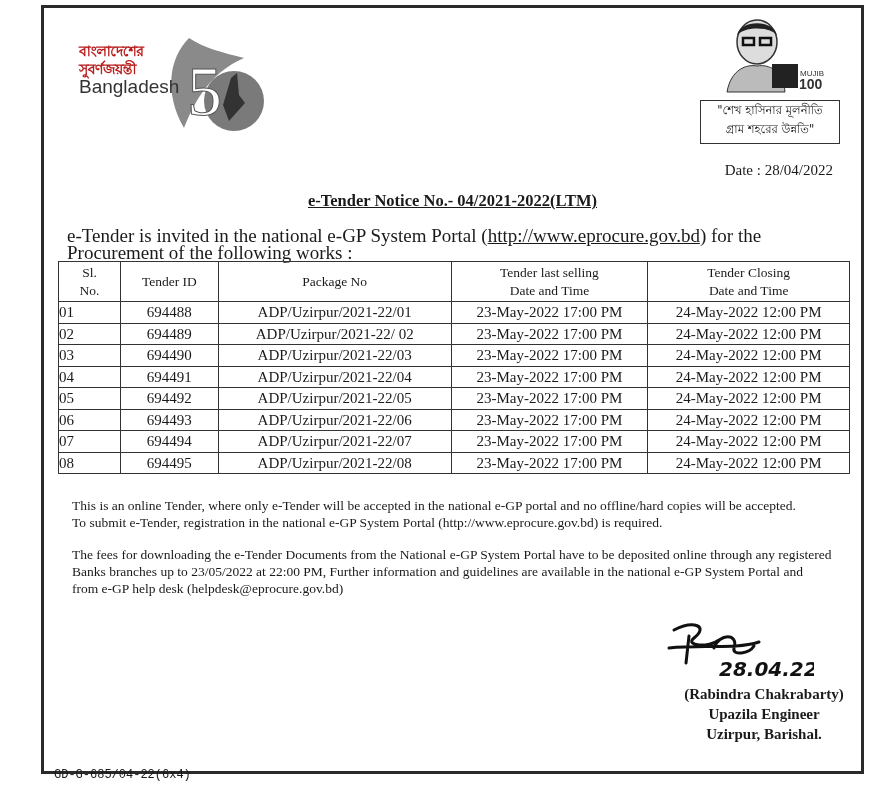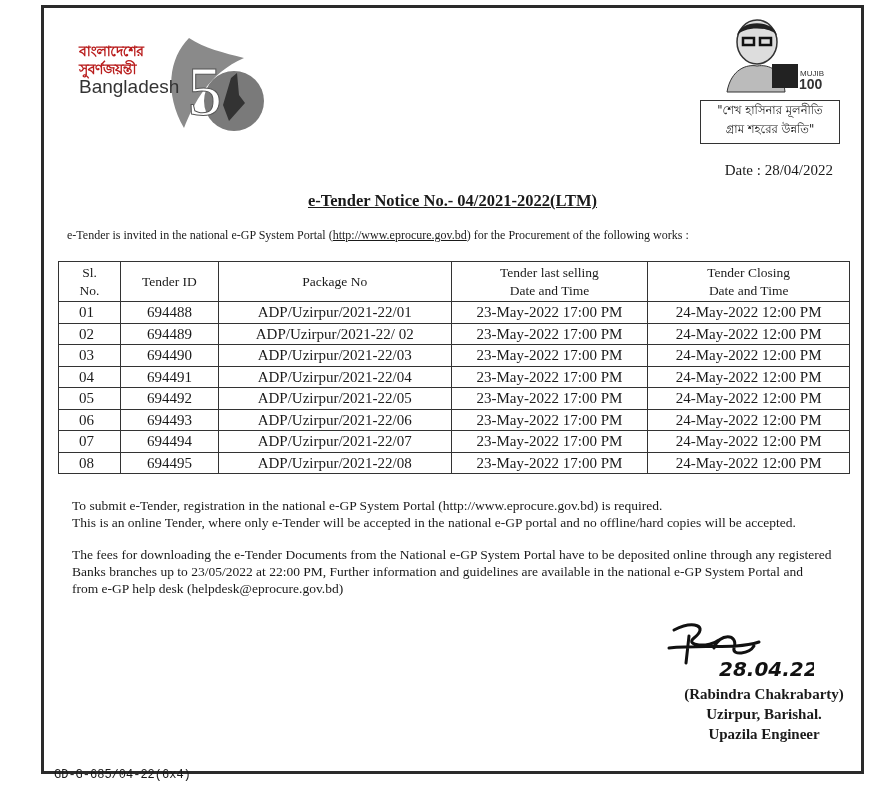--- a/index.html
+++ b/index.html
@@ -20,27 +20,27 @@
   .header .l2 { font-size:15px; font-weight:bold; }
   .header .l3, .header .l4 { font-size:15.5px; }
   .header .l5 { font-size:15.5px; text-decoration:underline; }
   
   .portrait { position:absolute; left:673px; top:6px; width:110px; height:80px; }
   .quote-box { position:absolute; left:656px; top:92px; width:138px; height:42px; border:1.5px solid #333;
                text-align:center; font-family:"DejaVu Sans", sans-serif; font-size:11.5px; line-height:19px; }
   .memo { position:absolute; left:28px; top:154px; font-size:15px; }
   .date { position:absolute; right:28px; top:154px; font-size:15px; }
   .title { position:absolute; left:0; width:100%; top:183px; text-align:center; font-size:16.5px; font-weight:bold; text-decoration:underline; }
-  .intro { position:absolute; left:23px; top:219px; width:780px; font-size:12px; line-height:17px; }
+  .intro { position:absolute; left:23px; top:219px; width:780px; font-size:19px; line-height:17px; }
   .intro u { text-decoration:underline; }
   table { position:absolute; left:14px; top:253px; width:792px; border-collapse:collapse; font-size:15px; }
   th, td { border:1px solid #333; text-align:center; padding:0; }
   th { font-weight:normal; font-size:13.5px; line-height:18px; height:39px; }
   td { height:20.5px; line-height:20px; }
-  td.sl { text-align:left; padding-left:20px; }
+  td.sl { text-align:left; }
   .p1 { position:absolute; left:28px; top:489px; width:780px; font-size:13.5px; line-height:17px; }
   .p2 { position:absolute; left:28px; top:538px; width:790px; font-size:13.5px; line-height:17px; }
   .sig { position:absolute; left:620px; top:610px; width:140px; height:60px; }
   .sign-block { position:absolute; left:620px; top:676px; width:200px; text-align:center; font-size:15px; line-height:20px;font-weight:bold; }
   .code { position:absolute; left:10px; top:745px; font-family:Liberation Mono, monospace; font-size:12px;margin-top:15px; }
 </style>
 </head>
 <body>
 
 <div class="frame">
@@ -155,37 +155,37 @@
           <td class="sl">08</td>
           <td>694495</td>
           <td>ADP/Uzirpur/2021-22/08</td>
           <td>23-May-2022 17:00  PM</td>
           <td>24-May-2022 12:00  PM</td>
         </tr>
       </tbody>
   </table>
 
   <div class="p1">
+    <div>This is an online Tender, where only e-Tender will be accepted in the national e-GP portal and no offline/hard copies will be accepted.</div>
     <div>To submit e-Tender, registration in the national e-GP System Portal (http://www.eprocure.gov.bd) is required.</div>
-    <div>This is an online Tender, where only e-Tender will be accepted in the national e-GP portal and no offline/hard copies will be accepted.</div>
   </div>
 
   <div class="p2">
     <div>The fees for downloading the e-Tender Documents from the National e-GP System Portal have to be deposited online through any registered</div>
     <div>Banks branches up to 23/05/2022 at 22:00 PM,  Further information  and guidelines are available in the national e-GP System Portal and</div>
     <div>from e-GP help desk (helpdesk@eprocure.gov.bd)</div>
   </div>
 
   <div class="sig">
     <svg width="150" height="62" viewBox="0 0 150 62">
       <path d="M10,12 C30,2 45,8 30,20 C20,28 45,30 55,22 M25,18 L22,45 M5,30 C40,26 70,32 95,24 M50,30 C55,15 75,15 70,30 C68,38 85,36 90,28" fill="none" stroke="#111" stroke-width="3" stroke-linecap="round"></path>
       <text x="55" y="58" font-family="DejaVu Sans, sans-serif" font-size="20" font-weight="bold" font-style="italic" fill="#111">28.04.22</text>
     </svg>
   </div>
 
   <div class="sign-block">
     <div>(Rabindra Chakrabarty)</div>
+    <div>Upazila Engineer</div>
     <div>Uzirpur, Barishal.</div>
-    <div>Upazila Engineer</div>
   </div>
 
   <div class="code">GD-G-685/04-22(6x4)</div>
 </div>
 
 </body></html>

